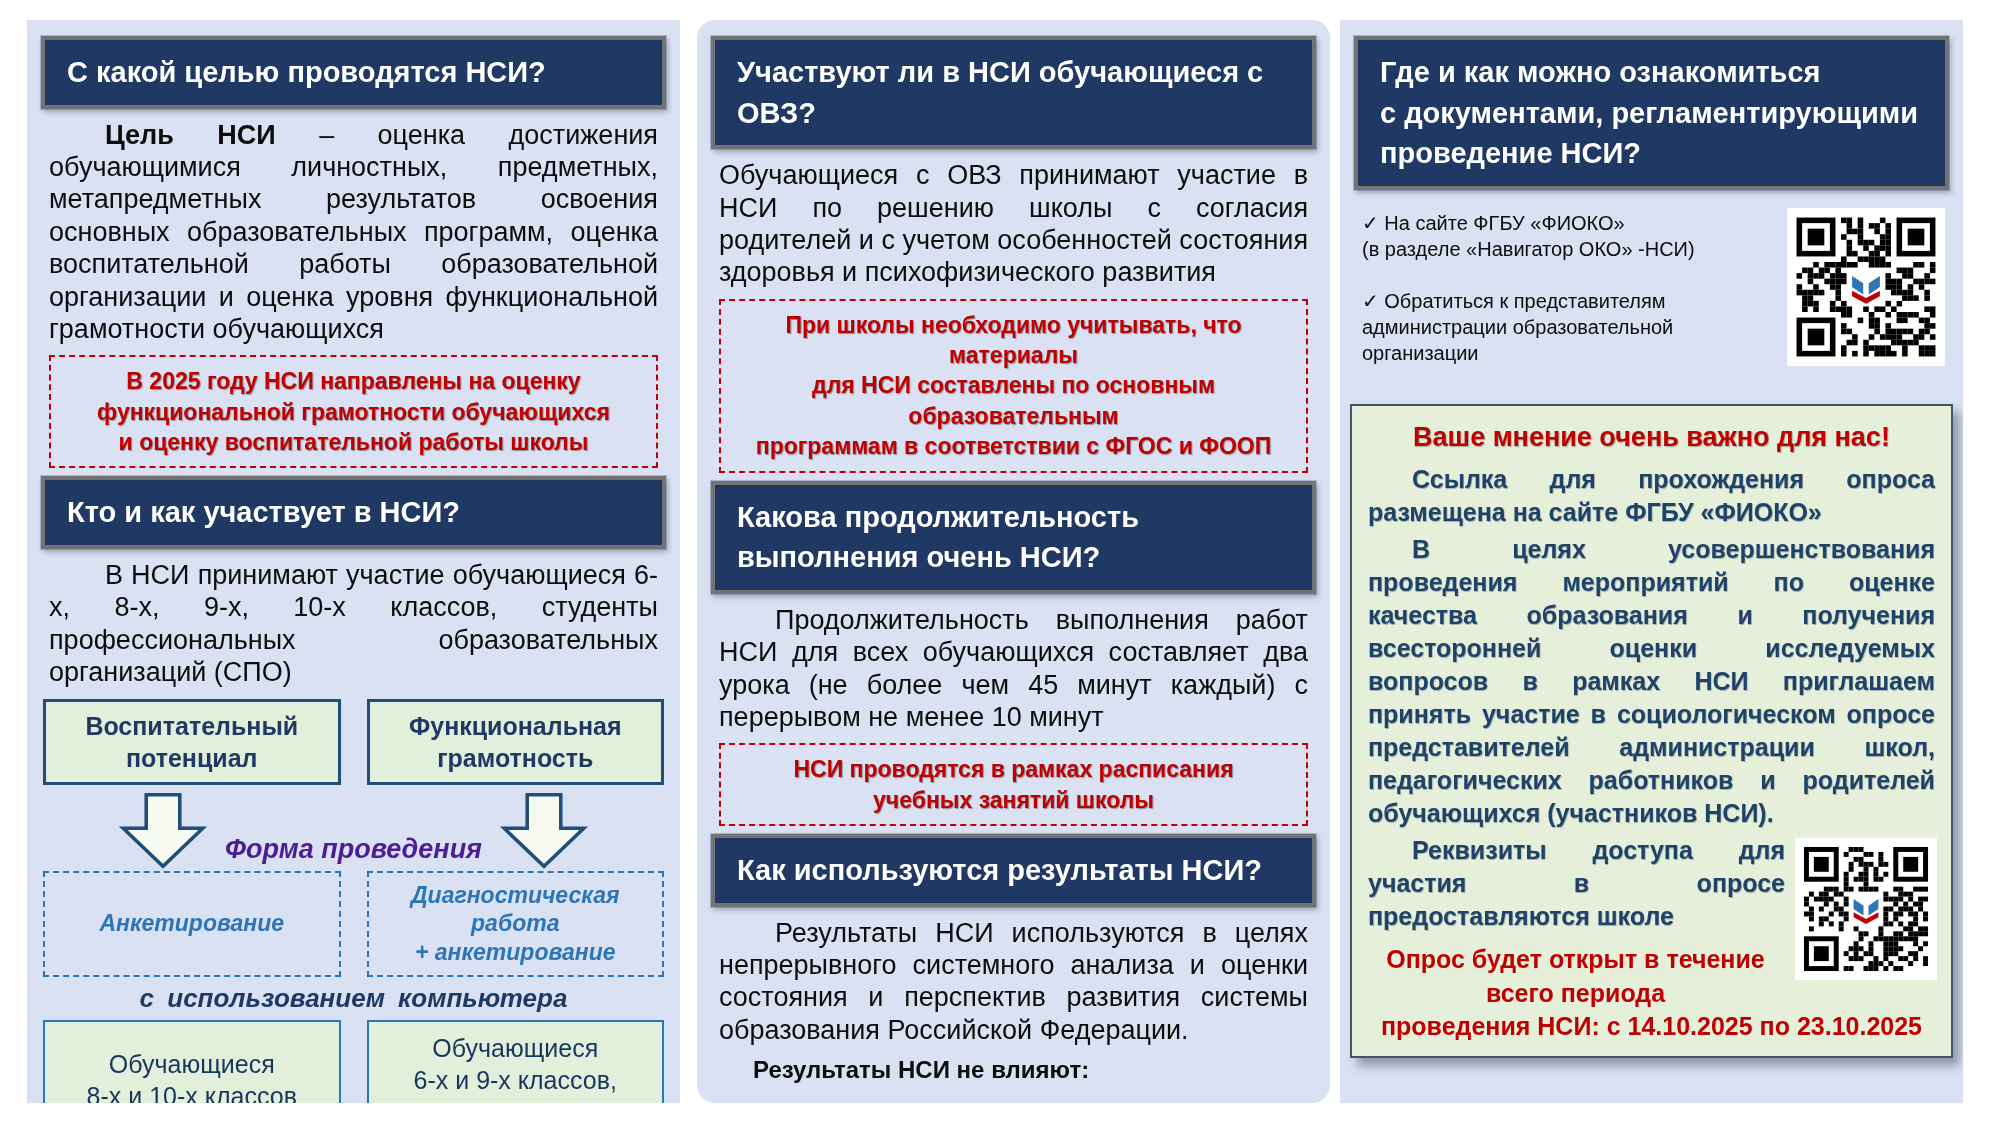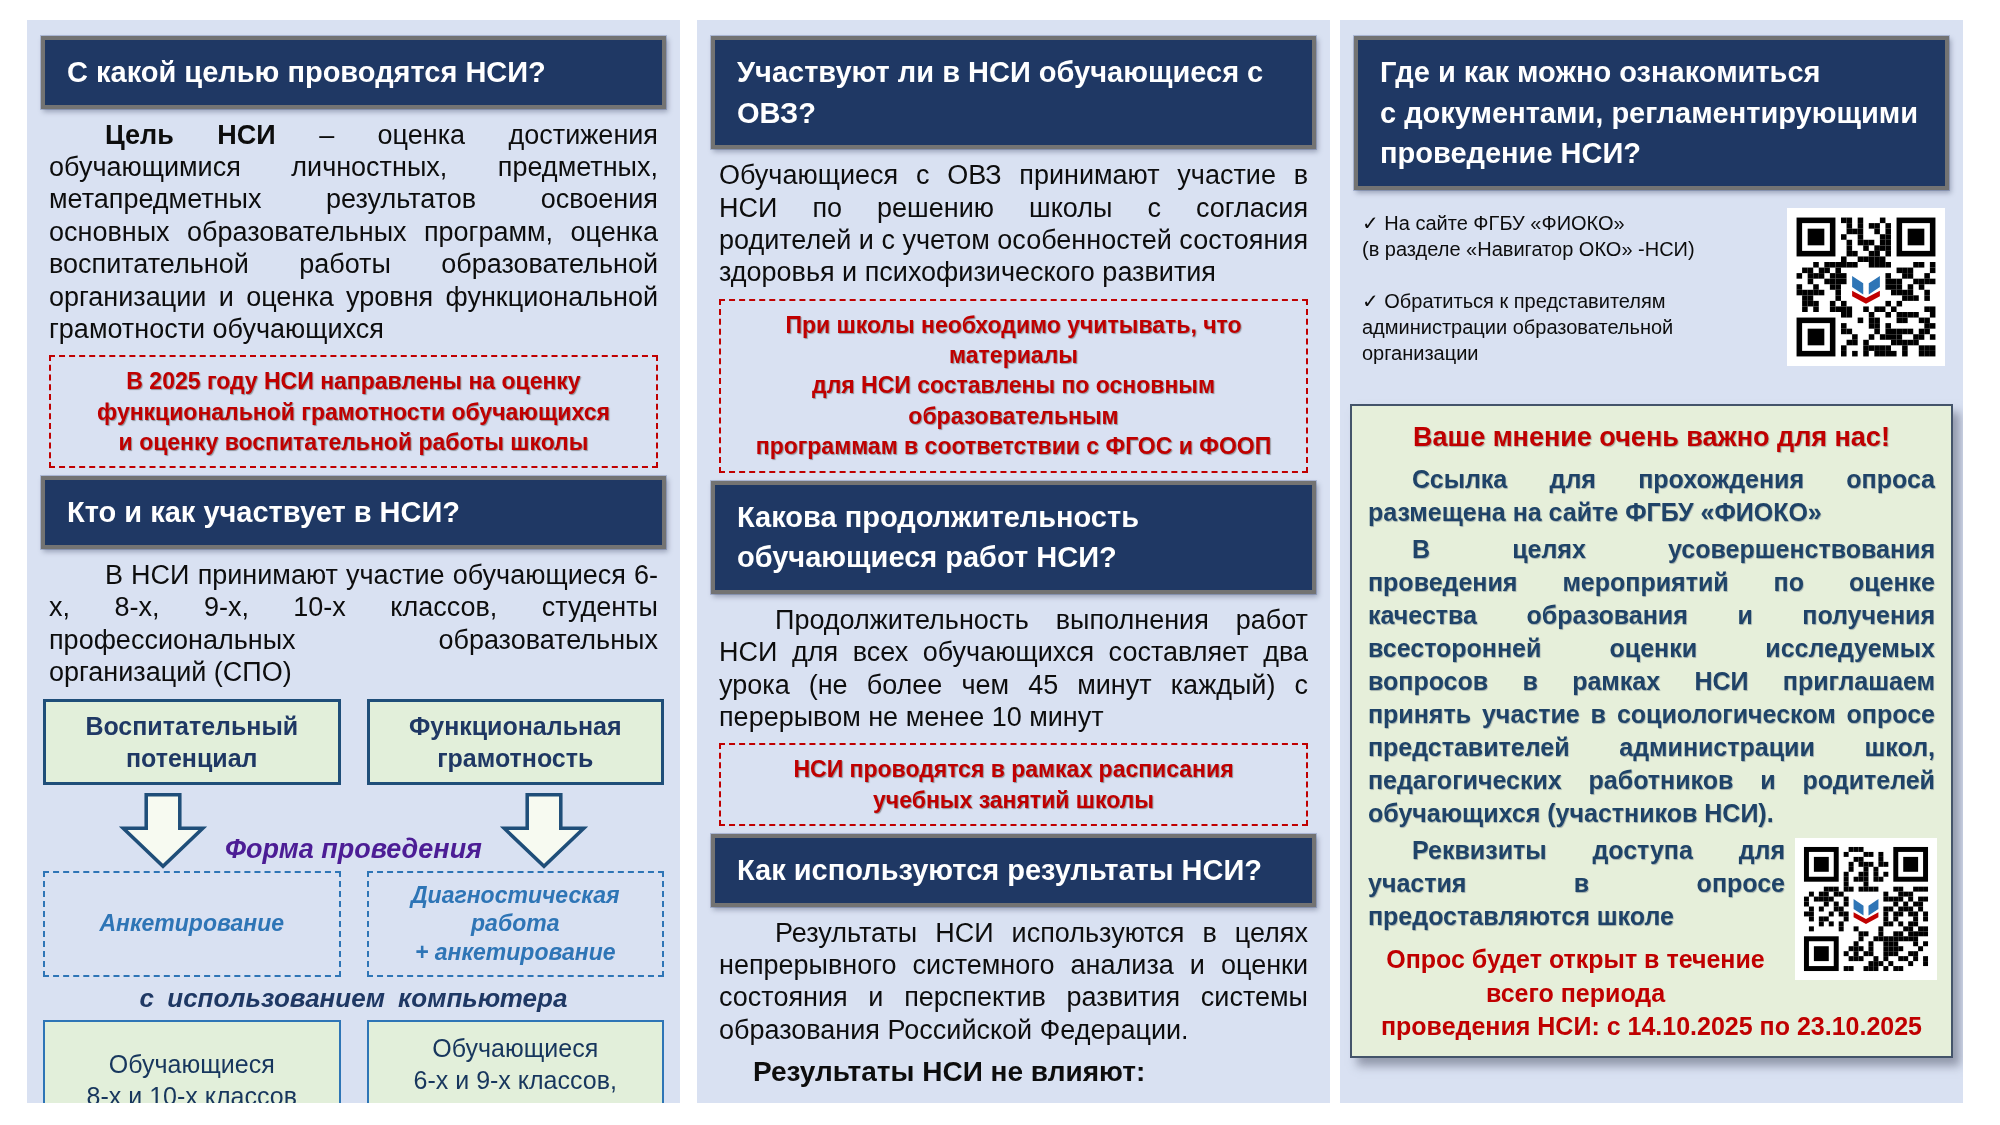--- a/index.html
+++ b/index.html
@@ -1,20 +1,20 @@
 <!DOCTYPE html>
 <html lang="ru"><head>
 <meta charset="utf-8">
 <style>
   html,body{margin:0;padding:0;background:#fff;}
   body{width:2000px;height:1125px;overflow:hidden;font-family:"Liberation Sans",sans-serif;}
   .board{position:relative;width:2000px;height:1125px;background:#fff;}
   .panel{position:absolute;top:20px;height:1083px;background:#d9e1f2;overflow:hidden;box-sizing:border-box;padding:8px 0;}
   #col1{left:27px;width:653px;}
-  #col2{left:697px;width:633px;}
+  #col2{left:697px;width:633px;border-radius:18px;}
   #col3{left:1340px;width:623px;}
 
   .qheader{background:#1f3864;border:4px solid #737373;box-shadow:2px 3px 5px rgba(40,50,80,.35),0 0 0 1px #aebad6;
     color:#fff;font-weight:700;font-size:29px;line-height:1.4;padding:12px 22px;margin:8px 14px 10px;}
   .pre{white-space:pre-line;}
   .para{font-size:27px;line-height:1.2;text-align:justify;color:#0d0d0d;margin:10px 22px;}
   .ind{text-indent:56px;}
   .b{font-weight:700;}
   .redbox{border:2.5px dashed #c00000;color:#c00000;font-weight:700;font-size:23px;line-height:1.32;text-align:center;
     white-space:pre-line;padding:9px 8px;margin:8px 22px;text-shadow:1px 1px 1px rgba(70,70,70,.5);}
@@ -26,21 +26,21 @@
     text-align:center;white-space:pre-line;padding:10px 6px;display:flex;align-items:center;justify-content:center;box-sizing:border-box;}
   .arrow-row{display:flex;align-items:flex-end;justify-content:space-between;margin:0 90px;height:78px;}
   .arrow-row svg{display:block;}
   .form-label{color:#4c1d95;font-weight:700;font-style:italic;font-size:27px;padding-bottom:4px;}
   .dash-row{display:flex;justify-content:space-between;gap:26px;margin:2px 16px;}
   .dashbox{flex:1;border:2.5px dashed #2e75b6;color:#2e75b6;font-weight:700;font-style:italic;font-size:23px;line-height:1.25;
     text-align:center;white-space:pre-line;padding:8px 6px;display:flex;align-items:center;justify-content:center;box-sizing:border-box;min-height:66px;}
   .caption{text-align:center;color:#1f3864;font-weight:700;font-style:italic;font-size:26px;margin:6px 0 6px;word-spacing:6px;}
 
   .checklist{margin:4px 22px 0 60px;font-size:28px;color:#0d0d0d;line-height:1.65;}
-  .check-title{font-weight:700;font-size:28px;color:#0d0d0d;margin:6px 22px 16px 56px;}
+  .check-title{font-weight:700;font-size:24px;color:#0d0d0d;margin:6px 22px 16px 56px;}
 
   .doc-row{display:flex;margin:6px 18px 4px 22px;gap:10px;}
   .doc-texts{flex:1;}
   .doc-item{font-size:20px;color:#0d0d0d;line-height:1.3;margin:10px 0 26px;white-space:pre-line;}
   .qr{background:#fff;padding:4px;box-sizing:border-box;}
   .qr svg{display:block;width:100%;height:100%;}
   #qr-docs{width:158px;height:158px;margin-top:8px;}
   #qr-survey{float:right;width:142px;height:142px;margin:4px 0 4px 10px;}
 
   .surveybox{margin:12px 10px 0;background:#e6efda;border:2px solid #44546a;box-shadow:7px 8px 9px rgba(90,95,115,.55);
@@ -103,21 +103,21 @@
     </div>
 
   </section>
 
   <section class="panel" id="col2">
     <h2 class="qheader">Участвуют ли в НСИ обучающиеся с ОВЗ?</h2>
     <p class="para">Обучающиеся  с ОВЗ принимают участие в НСИ по решению школы с согласия родителей и с учетом особенностей состояния здоровья и психофизического развития</p>
     <div class="redbox">При школы необходимо учитывать, что материалы
 для НСИ составлены по основным образовательным
 программам в соответствии с ФГОС и ФООП</div>
-    <h2 class="qheader">Какова продолжительность обучающиеся работ НСИ?</h2>
+    <h2 class="qheader">Какова продолжительность выполнения очень НСИ?</h2>
     <p class="para ind">Продолжительность выполнения работ НСИ для всех обучающихся составляет два урока (не более чем 45 минут каждый) с перерывом не менее 10 минут</p>
     <div class="redbox">НСИ проводятся в рамках расписания
 учебных занятий школы</div>
     <h2 class="qheader">Как используются результаты НСИ?</h2>
     <p class="para ind">Результаты НСИ используются в целях непрерывного системного анализа и оценки состояния и перспектив развития системы образования Российской Федерации.</p>
     <div class="check-title">Результаты НСИ не влияют:</div>
     <div class="checklist">
       <div>✓на перевод в следующий класс</div>
 
     </div>

